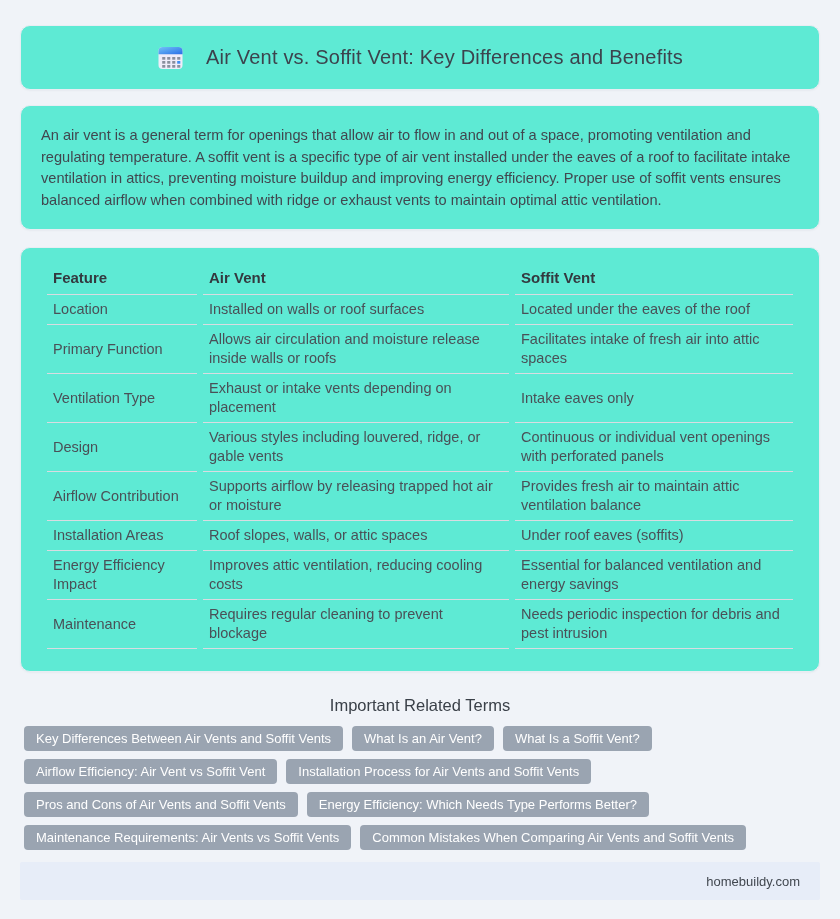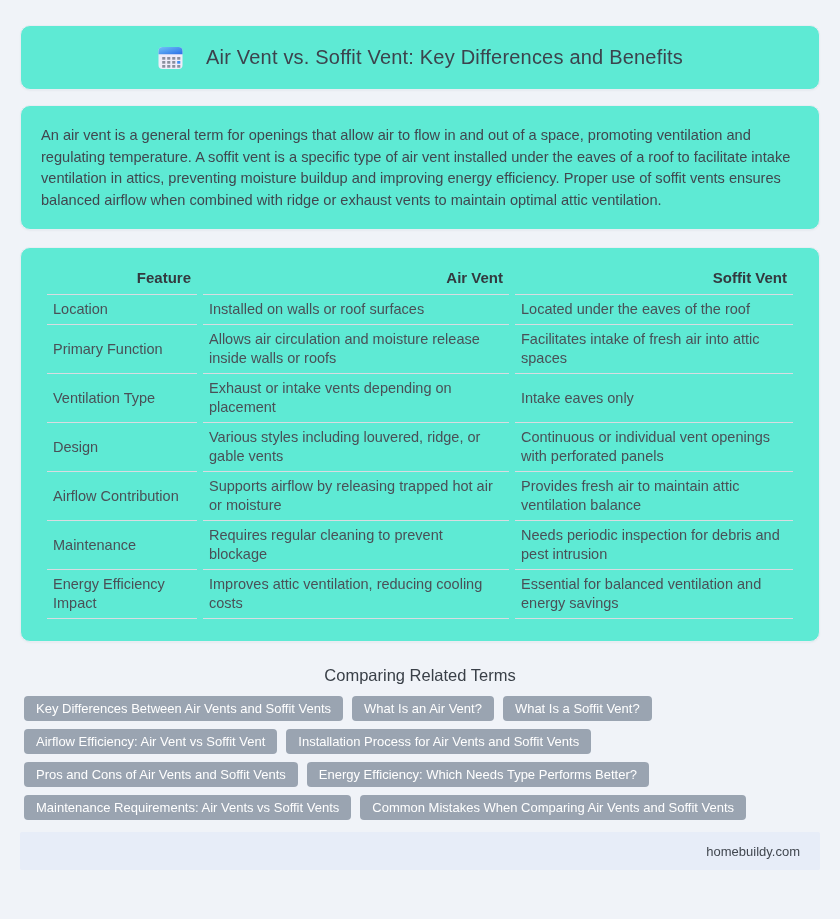--- a/index.html
+++ b/index.html
@@ -43,21 +43,21 @@
     margin-top:17px;
     padding:18px 20px 22px;
   }
   table.compare {
     width:100%;
     border-collapse:separate;
     border-spacing:6px 0;
   }
   table.compare thead th {
     font-size:15px; font-weight:bold; color:#33393f;
-    text-align:right;
+    text-align:left;
     padding:3px 6px 8px;
     border-bottom:1px solid #d9dce1;
   }
   table.compare tbody th,
   table.compare tbody td {
     font-size:14.5px; color:#4a5057;
     line-height:19px;
     padding:5px 6px;
     border-bottom:1px solid #d9dce1;
     vertical-align:middle;
@@ -168,34 +168,39 @@
           <th>Design</th>
           <td>Various styles including louvered, ridge, or gable vents</td>
           <td>Continuous or individual vent openings with perforated panels</td>
         </tr>
         <tr>
           <th>Airflow Contribution</th>
           <td>Supports airflow by releasing trapped hot air or moisture</td>
           <td>Provides fresh air to maintain attic ventilation balance</td>
         </tr>
         <tr>
+          <th>Installation Areas</th>
+          <td>Roof slopes, walls, or attic spaces</td>
+          <td>Under roof eaves (soffits)</td>
+        </tr>
+        <tr>
+          <th>Energy Efficiency Impact</th>
+          <td>Improves attic ventilation, reducing cooling costs</td>
+          <td>Essential for balanced ventilation and energy savings</td>
+        </tr>
+        <tr>
           <th>Maintenance</th>
           <td>Requires regular cleaning to prevent blockage</td>
           <td>Needs periodic inspection for debris and pest intrusion</td>
         </tr>
-        <tr>
-          <th>Energy Efficiency Impact</th>
-          <td>Improves attic ventilation, reducing cooling costs</td>
-          <td>Essential for balanced ventilation and energy savings</td>
-        </tr>
       </tbody>
   </table>
 </div>
 
-<h2 class="terms-heading">Comparing Related Terms</h2>
+<h2 class="terms-heading">Important Related Terms</h2>
 <div class="tags" id="tags-container">
     <span class="tag">Key Differences Between Air Vents and Soffit Vents</span>
     <span class="tag">What Is an Air Vent?</span>
     <span class="tag">What Is a Soffit Vent?</span>
     <span class="tag">Airflow Efficiency: Air Vent vs Soffit Vent</span>
     <span class="tag">Installation Process for Air Vents and Soffit Vents</span>
     <span class="tag">Pros and Cons of Air Vents and Soffit Vents</span>
     <span class="tag">Energy Efficiency: Which Needs Type Performs Better?</span>
     <span class="tag">Maintenance Requirements: Air Vents vs Soffit Vents</span>
     <span class="tag">Common Mistakes When Comparing Air Vents and Soffit Vents</span>

